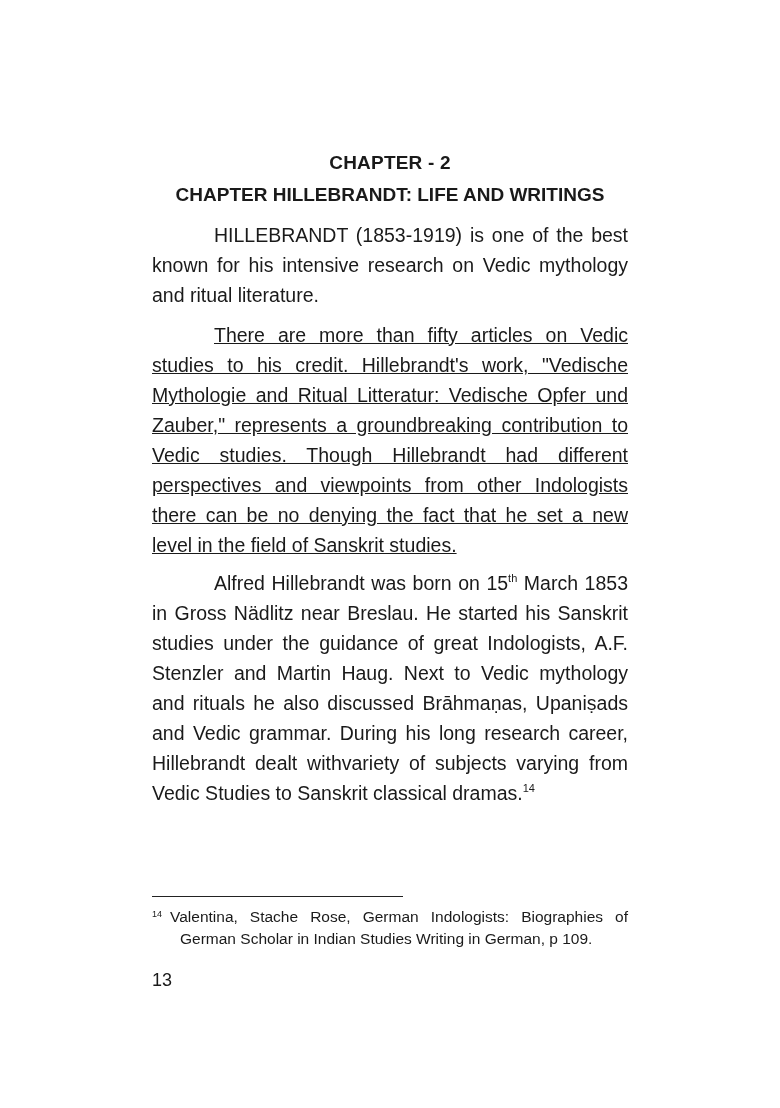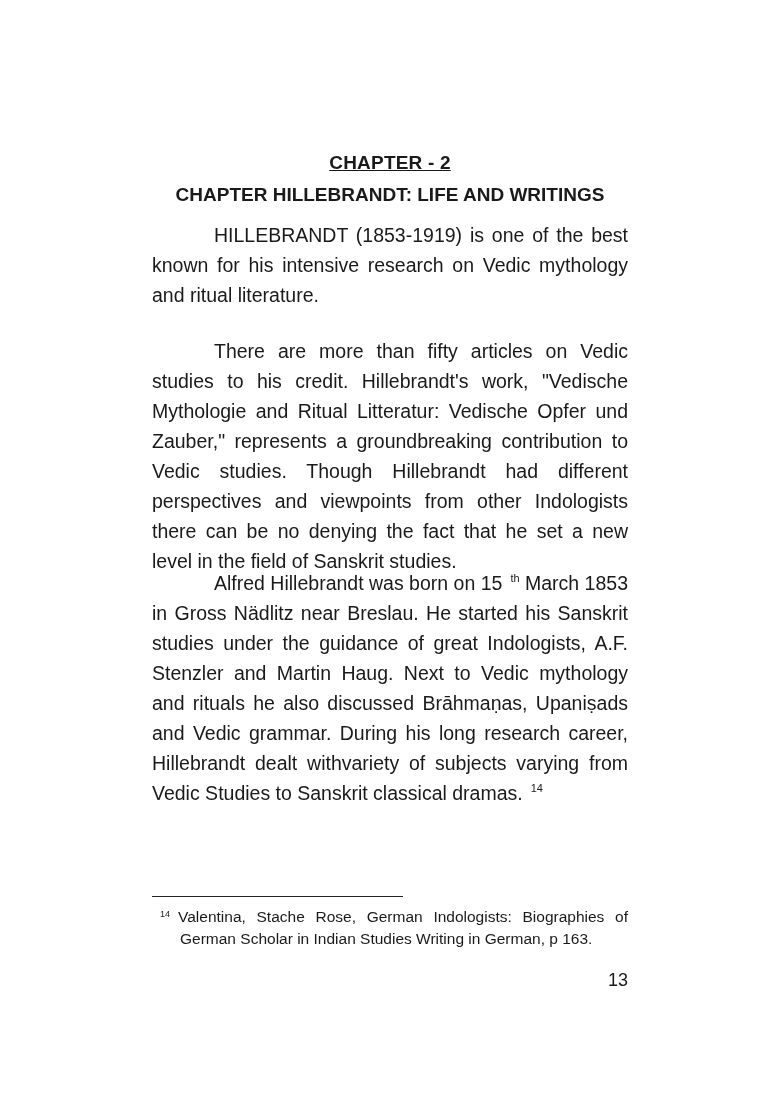--- a/index.html
+++ b/index.html
@@ -1,48 +1,48 @@
 <!DOCTYPE html>
 <html><head>
 <meta charset="utf-8">
 <style>
   html, body { margin: 0; padding: 0; background: #ffffff; }
   body { width: 780px; height: 1108px; position: relative; overflow: hidden;
          font-family: "Liberation Sans", "DejaVu Sans", sans-serif; color: #1a1a1a; }
   .page { position: absolute; left: 152px; top: 0; width: 476px; }
   .chapter { position: absolute; top: 151px; left: 0; width: 476px; text-align: center;
-             font-weight: bold; font-size: 19px; line-height: 24px; letter-spacing: 0.2px; text-decoration: underline; }
+             font-weight: bold; font-size: 19px; line-height: 24px; letter-spacing: 0.2px; }
   .title { position: absolute; top: 183px; left: 0; width: 476px; text-align: center;
            font-weight: bold; font-size: 19px; line-height: 24px; }
   .para { position: absolute; left: 0; width: 476px; font-size: 19.5px; line-height: 30px;
           text-align: justify; text-indent: 62px; margin: 0; }
   .p1 { top: 220px; }
-  .p2 { top: 336px; }
+  .p2 { top: 320px; text-decoration: underline; }
   .p3 { top: 568px; }
-  sup { font-size: 11px; line-height: 0; vertical-align: 8px; margin-left: 8px; }
+  sup { font-size: 11px; line-height: 0; vertical-align: 8px; }
   .rule { position: absolute; left: 0; top: 896px; width: 251px; height: 0;
           border-top: 1.5px solid #222; }
   .footnote { position: absolute; left: 0; top: 906px; width: 476px; font-size: 15.5px;
               line-height: 22px; text-align: justify; padding-left: 28px; text-indent: -28px;
               box-sizing: border-box; margin: 0; }
   .footnote sup { font-size: 9px; vertical-align: 5px; margin-right: 8px; }
-  .pagenum { position: absolute; left: 0; top: 968px; width: 476px; text-align: right;
+  .pagenum { position: absolute; left: 0; top: 968px; width: 476px; text-align: left;
              font-size: 18px; line-height: 24px; }
 </style>
 </head>
 <body>
 
 <div class="page">
   <div class="chapter">CHAPTER - 2</div>
   <div class="title">CHAPTER HILLEBRANDT: LIFE AND WRITINGS</div>
 
   <p class="para p1">HILLEBRANDT (1853-1919) is one of the best known for his intensive research on Vedic mythology and ritual literature.</p>
 
   <p class="para p2">There are more than fifty articles on Vedic studies to his credit. Hillebrandt's work, "Vedische Mythologie and Ritual Litteratur: Vedische Opfer und Zauber," represents a groundbreaking contribution to Vedic studies. Though Hillebrandt had different perspectives and viewpoints from other Indologists there can be no denying the fact that he set a new level in the field of Sanskrit studies.</p>
 
   <p class="para p3"><span>Alfred Hillebrandt was born on 15</span><sup>th</sup><span> March 1853 in Gross Nädlitz near Breslau. He started his Sanskrit studies under the guidance of great Indologists, A.F. Stenzler and Martin Haug. Next to Vedic mythology and rituals he also discussed Brāhmaṇas, Upaniṣads and Vedic grammar. During his long research career, Hillebrandt dealt withvariety of subjects varying from Vedic Studies to Sanskrit classical dramas.</span><sup>14</sup></p>
 
   <div class="rule"></div>
 
-  <p class="footnote"><sup>14</sup><span>Valentina, Stache Rose, German Indologists: Biographies of German Scholar in Indian Studies Writing in German, p 163.</span></p>
+  <p class="footnote"><sup>14</sup><span>Valentina, Stache Rose, German Indologists: Biographies of German Scholar in Indian Studies Writing in German, p 109.</span></p>
 
   <div class="pagenum">13</div>
 </div>
 
 </body></html>

